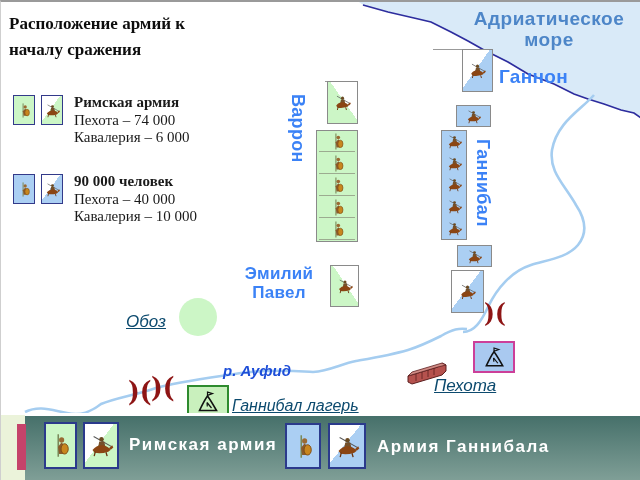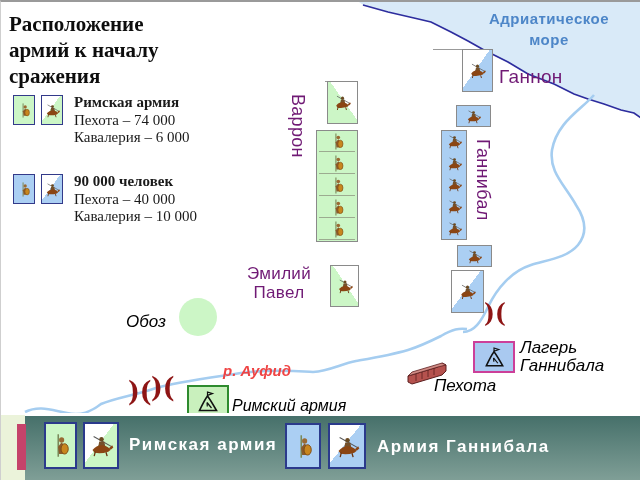--- a/index.html
+++ b/index.html
@@ -6,32 +6,32 @@
   #slide{
     position:relative;width:640px;height:480px;background:#fff;overflow:hidden;
     font-family:"Liberation Sans",sans-serif;
     border-top:2px solid #9a9a9a;border-left:1px solid #cfcfcf;box-sizing:border-box;
   }
   .abs{position:absolute;}
   .preline{white-space:pre-line;}
   
   .title{
     left:8px;top:9px;width:196px;
-    font-family:"Liberation Serif",serif;font-weight:bold;font-size:21px;line-height:26px;color:#0d0d0d;
+    font-family:"Liberation Serif",serif;font-weight:bold;font-size:17px;line-height:26px;color:#0d0d0d;
   }
   .legend-text{font-family:"Liberation Serif",serif;font-size:15px;line-height:17.5px;color:#1a1a1a;width:210px;}
   .legend-text .b{font-weight:bold;}
   .sea-label{
     left:462px;top:6px;width:172px;text-align:center;
-    color:var(--sea-text);font-weight:bold;font-size:15px;line-height:21px;letter-spacing:0.5px;
-  }
-  .map-name{font-weight:normal;font-size:18px;color:#701a75;letter-spacing:0.3px;}
+    color:var(--sea-text);font-weight:bold;font-size:19px;line-height:21px;letter-spacing:0.5px;
+  }
+  .map-name{font-weight:bold;font-size:18px;color:#3b82f6;letter-spacing:0.3px;}
   .map-name.vert{writing-mode:vertical-rl;}
-  .ital{font-style:italic;font-size:16px;color:#000000;}
-  .river-name{font-style:italic;font-size:15px;color:#ef4444;font-weight:bold;text-align:center;}
+  .ital{font-style:italic;font-size:16px;color:#0c4a6e;text-decoration:underline;}
+  .river-name{font-style:italic;font-size:15px;color:#1d4ed8;font-weight:bold;text-align:center;}
   
   .unit{box-sizing:border-box;border:1px solid #8a8a8a;display:flex;align-items:center;justify-content:center;}
   .u-green{background:var(--roman-unit);}
   .u-blue{background:var(--carthage-unit);}
   .tri-green{background:linear-gradient(to bottom left,#ffffff 46%,var(--roman-unit) 46%);}
   .tri-blue{background:linear-gradient(to bottom right,#ffffff 46%,var(--carthage-unit) 46%);}
   .col{flex-direction:column;justify-content:space-around;}
   .row-u{width:88%;border-bottom:1px solid #9cab90;display:flex;justify-content:center;}
   .camp{box-sizing:border-box;display:flex;align-items:center;justify-content:center;}
   .camp-roman{background:#c9f0bd;border:2px solid var(--camp-roman-border);}
@@ -235,29 +235,27 @@
 
   <div class="abs marker" style="left:127px;top:377px;z-index:3">)(</div>
   <div class="abs marker" style="left:150px;top:373px;z-index:3">)(</div>
   <div class="abs marker" style="left:483px;top:299px;font-size:23px;z-index:3">)(</div>
 
   <div class="abs camp camp-roman" style="left:186px;top:383px;width:42px;height:33px;z-index:4">
     <svg width="24" height="24" viewBox="0 0 24 24">
         <use href="#sym-tent"></use>
       </svg>
   </div>
-  <div class="abs ital" style="left:231px;top:395px;z-index:6">Римский армия</div>
+  <div class="abs ital" style="left:231px;top:395px;z-index:6">Ганнибал лагерь</div>
 
   <div class="abs camp camp-hannibal" style="left:472px;top:339px;width:42px;height:32px;z-index:2">
     <svg width="23" height="23" viewBox="0 0 24 24">
         <use href="#sym-tent"></use>
       </svg>
   </div>
-  <div class="abs ital preline" style="left:519px;top:337px;font-size:17px;line-height:18px;z-index:3">Лагерь
-Ганнибала</div>
 
   <div class="abs white-line"></div>
   <div class="abs pale-strip"></div>
   <div class="abs crimson"></div>
   <div class="abs bar">
     <div class="fbox u-green" style="left:19px;top:6px;width:33px;height:47px">
       <svg viewBox="0 0 24 24">
           <use href="#sym-inf"></use>
         </svg>
     </div>

